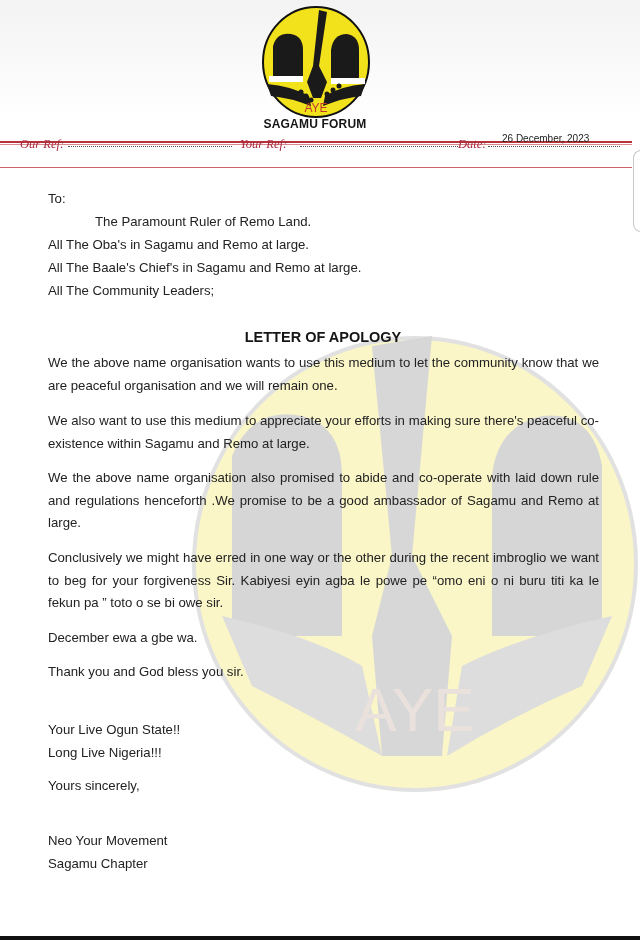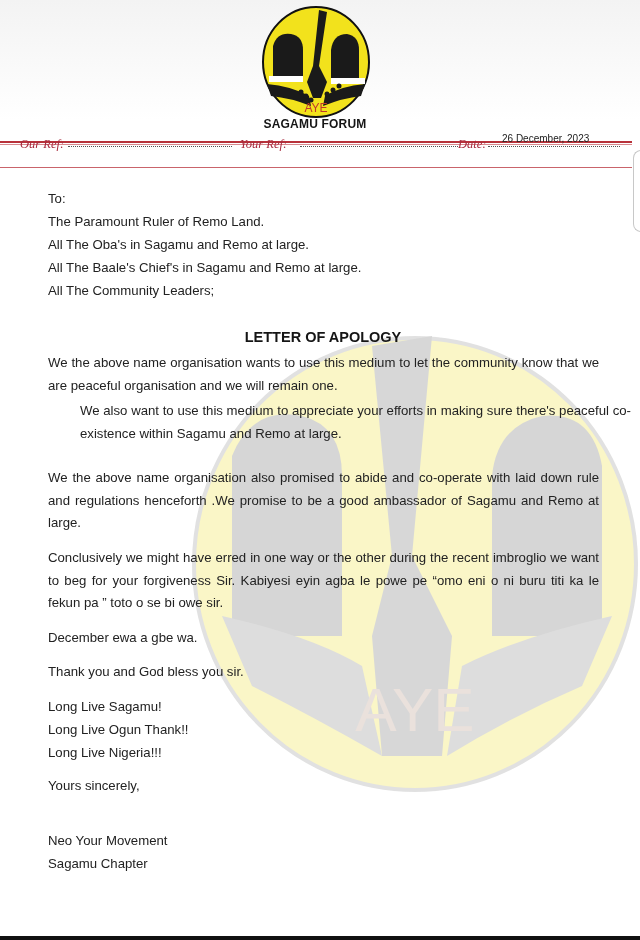--- a/index.html
+++ b/index.html
@@ -91,36 +91,35 @@
     <span class="dots" style="left:48px; width:164px;"></span>
     <span class="ref-label" style="left:220px;">Your Ref:</span>
     <span class="dots" style="left:280px; width:158px;"></span>
     <span class="ref-label" style="left:438px;">Date:</span>
     <span class="dots" style="left:468px; width:132px;"></span>
     <span class="date-val">26 December, 2023</span>
   </div>
   <div class="rule-bottom"></div>
 
   <div class="text" style="top:188px;">To:</div>
-  <div class="text" style="top:211px;">The Paramount Ruler of Remo Land.</div>
+  <div class="text" style="top:211px;margin-left:47px;">The Paramount Ruler of Remo Land.</div>
   <div class="text" style="top:234px;">All The Oba's in Sagamu and Remo at large.</div>
   <div class="text" style="top:257px;">All The Baale's Chief's in Sagamu and Remo at large.</div>
   <div class="text" style="top:280px;">All The Community Leaders;</div>
 
   <div class="heading">LETTER OF APOLOGY</div>
 
   <div class="text justify" style="top:352px;">We the above name organisation wants to use this medium to let the community know that we are peaceful organisation and we will remain one.</div>
-  <div class="text justify" style="top:400px;margin-left:32px;">We also want to use this medium to appreciate your efforts in making sure there's peaceful co-existence within Sagamu and Remo at large.</div>
+  <div class="text justify" style="top:410px;">We also want to use this medium to appreciate your efforts in making sure there's peaceful co-existence within Sagamu and Remo at large.</div>
   <div class="text justify" style="top:467px;">We the above name organisation also promised to abide and co-operate with laid down rule and regulations henceforth .We promise to be a good ambassador of Sagamu and Remo at large.</div>
   <div class="text justify" style="top:547px;">Conclusively we might have erred in one way or the other during the recent imbroglio we want to beg for your forgiveness Sir. Kabiyesi eyin agba le powe pe “omo eni o ni buru titi ka le fekun pa ” toto o se bi owe sir.</div>
   <div class="text" style="top:627px;">December ewa a gbe wa.</div>
   <div class="text" style="top:661px;">Thank you and God bless you sir.</div>
 
-  <div class="text" style="top:696px;">Long Live Sagamu!</div>
-  <div class="text" style="top:719px;">Long Live Ogun Thank!!</div>
+  <div class="text" style="top:719px;">Your Live Ogun State!!</div>
   <div class="text" style="top:742px;">Long Live Nigeria!!!</div>
 
   <div class="text" style="top:775px;">Yours sincerely,</div>
 
   <div class="text" style="top:830px;">Neo Your Movement</div>
   <div class="text" style="top:853px;">Sagamu Chapter</div>
 </div>
 
 <div class="edge-tab"></div>
 <div class="bottom-bar"></div>

